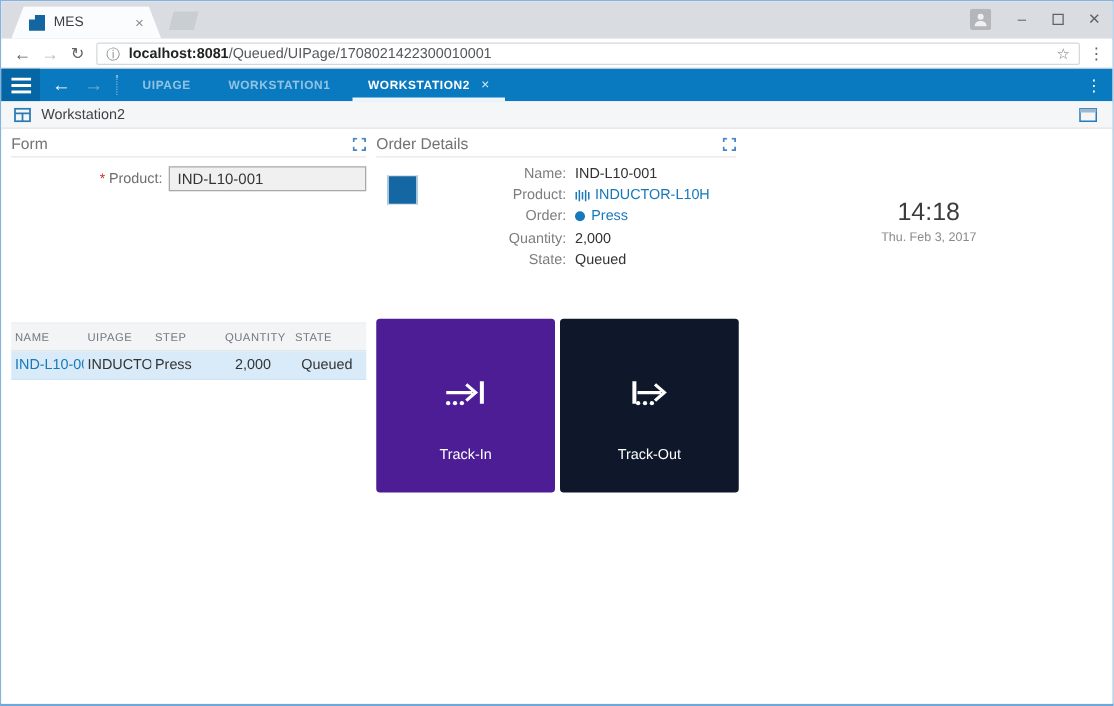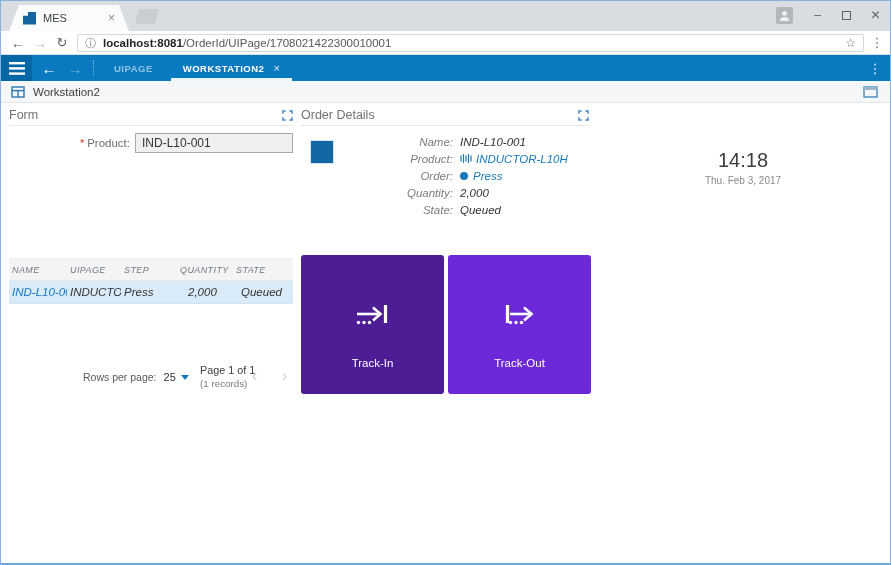--- a/index.html
+++ b/index.html
@@ -80,32 +80,32 @@
   .form-row { margin-top:7px; display:flex; justify-content:flex-end; align-items:center; }
   .req { color:#cc3322; font-size:11px; margin-right:3px; }
   .form-label { font-size:11.5px; color:#6e6e6e; margin-right:5px; }
   .form-input { width:158px; height:20px; background:#f0f0f0; border:1px solid #a9a9a9;
                 font-family:"Liberation Sans",sans-serif; font-size:12px; color:#333; padding:0 6px; }
 
   .panel-order { left:300px; top:1px; width:288px; }
   .order-body { position:relative; padding-top:7px; }
   .order-img { position:absolute; left:9px; top:14px; width:24px; height:24px; background:#1467a2;
                border:1px solid #d7e4ee; }
-  .od-row { display:flex; align-items:center; height:17.2px;font-style:italic; }
+  .od-row { display:flex; align-items:flex-start; height:17.2px; }
   .od-label { width:152px; text-align:right; font-size:11.5px; color:#7d7d7d; }
   .od-value { margin-left:7px; font-size:11.5px; color:#333; display:flex; align-items:center; }
   .od-link { color:#1779ba; }
   .dot { width:8px; height:8px; border-radius:50%; background:#1779ba; margin-right:5px; }
   .coil { margin-right:4px; display:flex; }
 
-  .clock { position:absolute; left:652px; top:45px; width:180px; text-align:center; }
+  .clock { position:absolute; left:652px; top:55px; width:180px; text-align:center; }
   .clock-time { font-size:20px; color:#3c3c3c; }
   .clock-date { font-size:10px; color:#8b8b8b; margin-top:3px; }
 
-  .grid-table { position:absolute; left:8px; top:154px; width:284px; font-size:11.5px;font-style:italic; }
+  .grid-table { position:absolute; left:8px; top:154px; width:284px; font-size:11.5px; }
   .g-head, .g-row { display:grid; grid-template-columns:58px 54px 56px 56px 60px; align-items:center; }
   .g-head { height:23px; background:#f3f4f6; border-top:1px solid #eceff1; border-bottom:1px solid #e4e6e8;
             font-size:9px; letter-spacing:.4px; color:#73787c; }
   .g-head > div { padding-left:3px; }
   .g-row { height:23px; background:#d9ebf9; border-bottom:1px solid #cfe4f5; color:#333; }
   .g-row > div { padding-left:3px; white-space:nowrap; overflow:hidden; }
   .cell-name { color:#1779ba; }
   .cell-qty { padding-left:11px !important; }
   .cell-state { padding-left:8px !important; }
 
@@ -117,21 +117,21 @@
            border-top:5px solid #1779ba; margin-left:5px; }
   .pinfo { position:absolute; left:191px; top:5px; }
   .pinfo-page { font-size:10.8px; color:#3c3c3c; }
   .pinfo-rec { font-size:9.8px; color:#7a7a7a; margin-top:2px; }
   .pg-prev, .pg-next { position:absolute; top:8px; font-size:16px; color:#ccced2; cursor:default; }
   .pg-prev { left:243px; } .pg-next { left:273px; }
 
   .track-btn { position:absolute; top:151px; width:143px; height:139px; border-radius:3px;
                display:flex; flex-direction:column; align-items:center; cursor:pointer; }
   .track-in { left:300px; background:#4c1d95; }
-  .track-out { left:447px; background:#6d28d9; }
+  .track-out { left:447px; background:#0f172a; }
   .track-icon { margin-top:46px; }
   .track-label { margin-top:22px; font-size:11.5px; color:#fff; }
 </style>
 </head>
 <body>
 
 <div class="stage">
 
   <div class="titlebar">
     <div class="btab">
@@ -156,40 +156,43 @@
     </div>
   </div>
 
   <div class="urlrow">
     <span class="navglyph gl-back">←</span>
     <span class="navglyph gl-fwd">→</span>
     <span class="navglyph gl-reload">↻</span>
     <div class="omnibox">
       <span class="info-i">ⓘ</span>
       <span class="url-host">localhost:8081</span>
-        <span class="url-path">/OrderId/UIPage/1708021422300010001</span>
+        <span class="url-path">/Queued/UIPage/1708021422300010001</span>
       <span class="star">☆</span>
     </div>
     <span class="navglyph gl-kebab">⋮</span>
   </div>
 
   <div class="appnav">
     <div class="hamburger">
       <svg width="16" height="13" viewBox="0 0 16 13">
           <rect y="0" width="16" height="2.4" fill="#fff"></rect>
           <rect y="5.2" width="16" height="2.4" fill="#fff"></rect>
           <rect y="10.4" width="16" height="2.4" fill="#fff"></rect>
         </svg>
     </div>
     <span class="an-back">←</span>
     <span class="an-fwd">→</span>
     <span class="an-sep"></span>
     <div class="an-tabs">
       <div class="an-tab">
         <span>UIPAGE</span>
+      </div>
+      <div class="an-tab">
+        <span>WORKSTATION1</span>
       </div>
       <div class="an-tab active">
         <span>WORKSTATION2</span>
         <span class="tclose">×</span>
       </div>
     </div>
     <span class="an-kebab">⋮</span>
   </div>
 
   <div class="crumbbar">
@@ -286,33 +289,20 @@
       </div>
       <div class="g-row">
         <div class="cell-name">IND-L10-001</div>
         <div>INDUCTOR-L...</div>
         <div>Press</div>
         <div class="cell-qty">2,000</div>
         <div class="cell-state">Queued</div>
       </div>
     </div>
 
-    <div class="pagination">
-      <div class="rpp">
-        <span class="rpp-label">Rows per page:</span>
-        <span class="rpp-value">25</span>
-        <span class="caret"></span>
-      </div>
-      <div class="pinfo">
-        <div class="pinfo-page">Page 1 of 1</div>
-        <div class="pinfo-rec">(1 records)</div>
-      </div>
-      <span class="pg-prev">‹</span>
-      <span class="pg-next">›</span>
-    </div>
 
     <div class="track-btn track-in">
       <span class="track-icon">
         <svg width="38" height="30" viewBox="0 0 38 30">
           <line x1="3" y1="13" x2="24" y2="13" stroke="#fff" stroke-width="2.6"></line>
           <path d="M19 6.5 L26.5 13 L19 19.5" fill="none" stroke="#fff" stroke-width="2.6"></path>
           <line x1="31.5" y1="4" x2="31.5" y2="22" stroke="#fff" stroke-width="3.2"></line>
           <circle cx="4.5" cy="21.5" r="1.7" fill="#fff"></circle>
           <circle cx="10" cy="21.5" r="1.7" fill="#fff"></circle>
           <circle cx="15.5" cy="21.5" r="1.7" fill="#fff"></circle>

